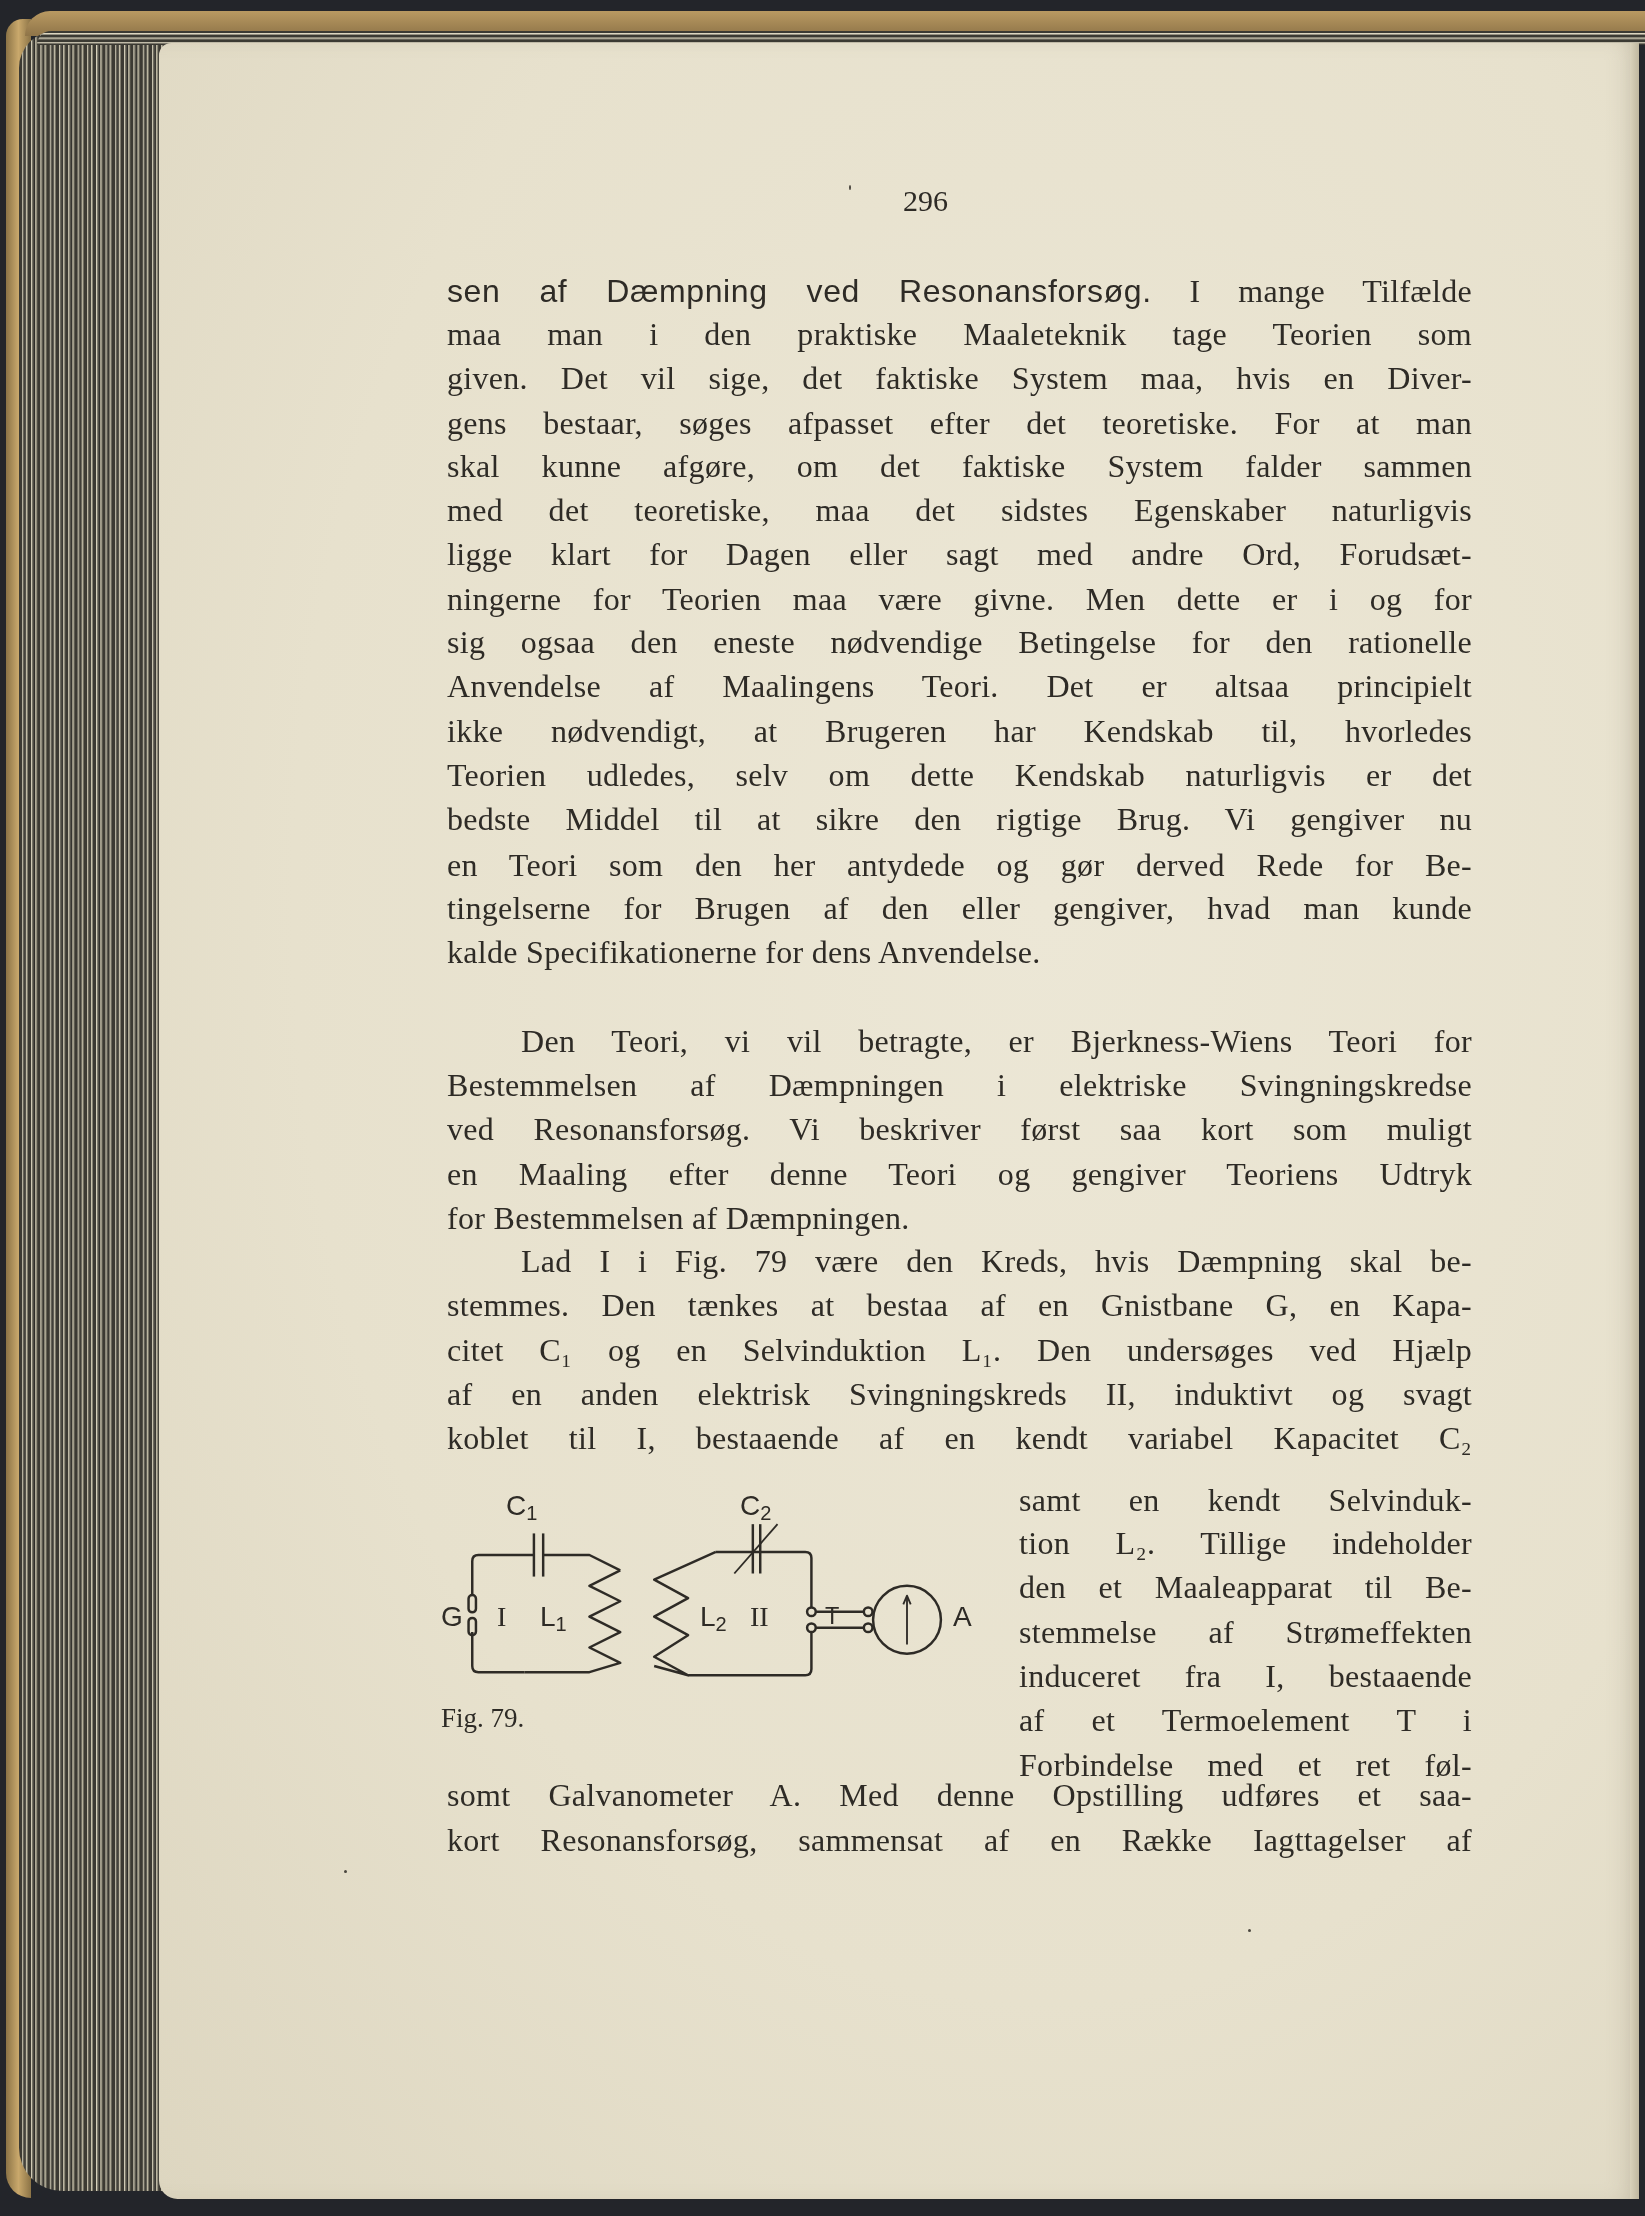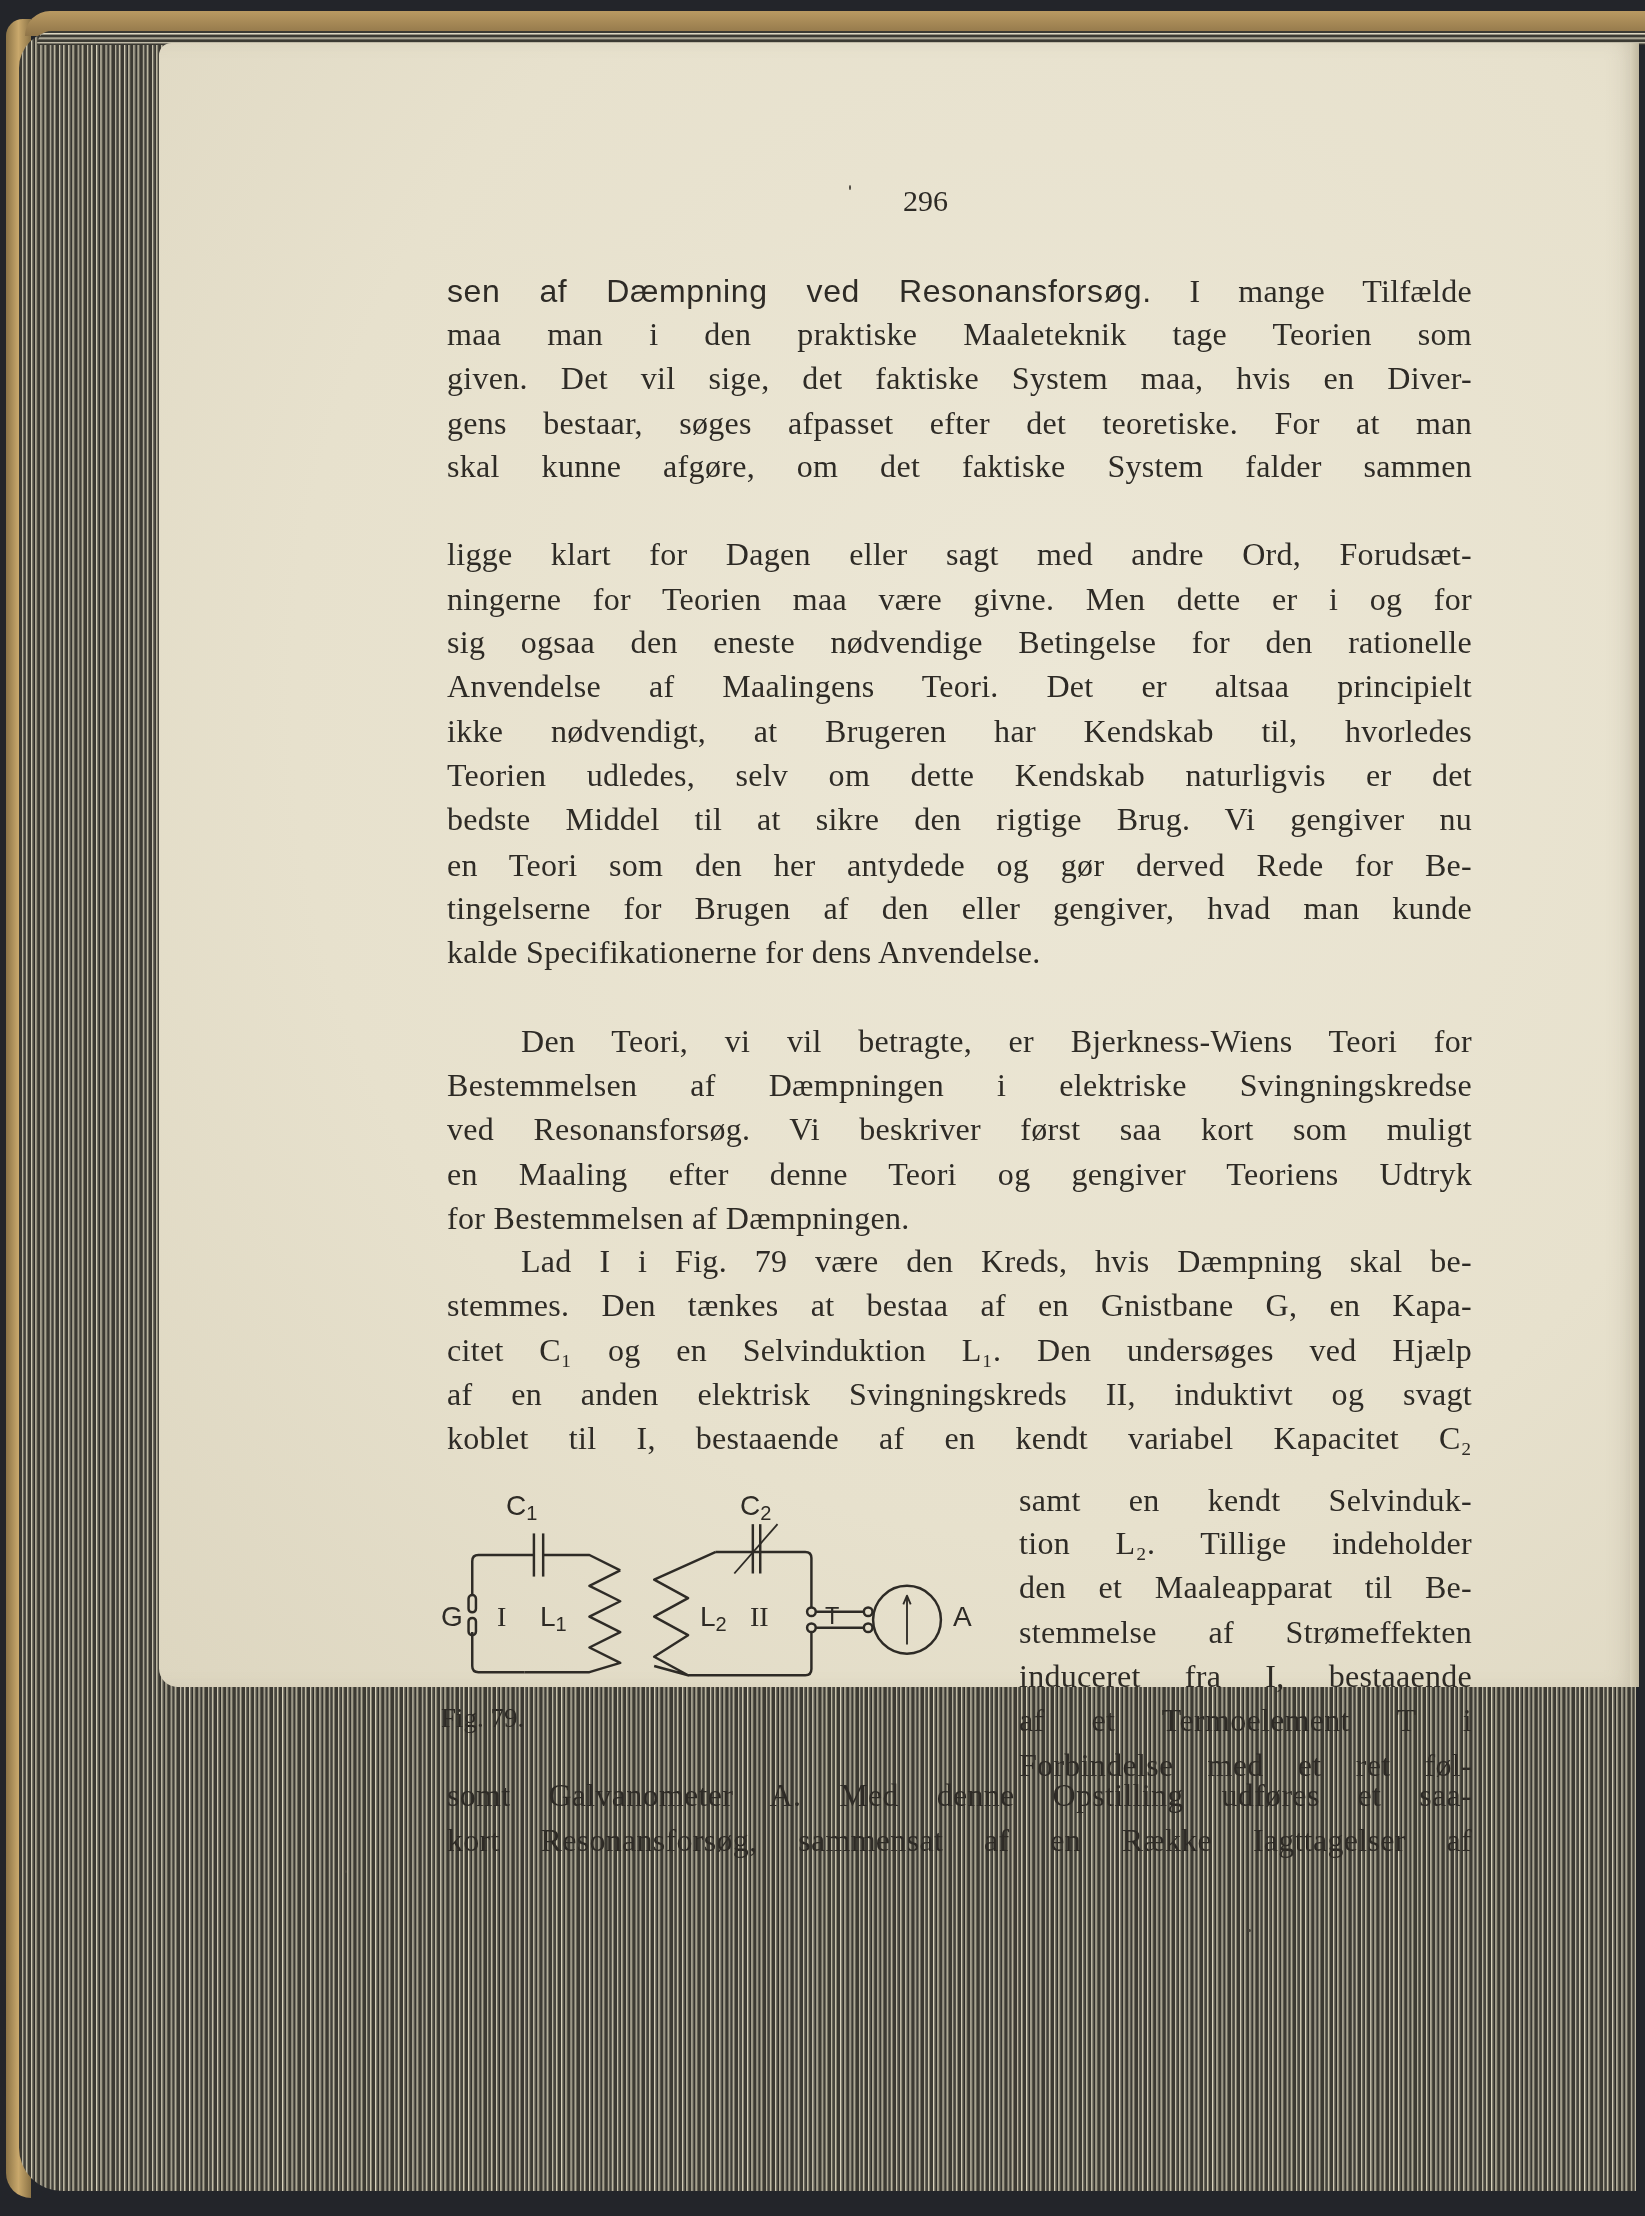--- a/index.html
+++ b/index.html
@@ -3,21 +3,21 @@
 <meta charset="utf-8">
 <style>
   html, body { margin:0; padding:0; }
   body { width:1645px; height:2216px; position:relative; overflow:hidden; background:#23252a; font-family:"Liberation Serif","DejaVu Serif",serif; }
   .cover-top { position:absolute; left:25px; top:11px; width:1621px; height:25px; background:linear-gradient(#b99a62,#8f7448); border-radius:25px 0 0 0; }
   .cover-left { position:absolute; left:6.2px; top:18.5px; width:25px; height:2179px; background:linear-gradient(90deg,#8b7346,#c9a86c,#8b7346); border-radius:25px 0 0 37px; }
   .page-stack { position:absolute; left:18.5px; top:31px; width:1617px; height:2160px; border-radius:37px 0 0 43px;
     background: repeating-linear-gradient(90deg,#3c3a33 0px,#3c3a33 2.5px,#d8d2bc 3.1px,#6d6a5e 4.3px,#2e2d29 6.2px,#c9c3ac 7.4px,#4a483f 9.3px);
   }
   .page-stack-top { position:absolute; left:37px; top:31px; width:1608px; height:13.6px; background:repeating-linear-gradient(180deg,#3b3a33 0,#3b3a33 1.9px,#dcd6c0 2.5px,#5e5b51 4.3px); border-radius:31px 0 0 0;}
-  .page { position:absolute; left:159px; top:43px; width:1480px; height:1644px; background:#e9e3d1;
+  .page { position:absolute; left:159px; top:43px; width:1480px; height:2156px; background:#e9e3d1;
     background-image: radial-gradient(ellipse at 60% 40%, #ece7d6 0%, #e7e1cd 60%, #ddd6c0 100%);
     border-radius:12.3px 0 0 18.5px; box-shadow: inset -18.5px 0 25px -12.3px rgba(120,110,90,.35); }
   .page-right-edge { position:absolute; right:0; top:0; width:8.6px; height:100%; background:linear-gradient(90deg,#d9d2bb,#bfb79f); }
   .line { position:absolute; left:288px; width:1025px; height:37px; font-size:32px; line-height:37px; color:#2e2b26; white-space:nowrap; text-align:justify; text-align-last:justify; letter-spacing:0.3px; }
   .line.short { text-align-last:left; }
   .line.indent { padding-left:74px; box-sizing:border-box; }
   .line.narrow { left:860px; width:453px;margin-top:16px; }
   .bold { font-family:"Liberation Sans","DejaVu Sans",sans-serif; font-weight:normal; letter-spacing:0.6px; }
   .pagenum { position:absolute; left:705px; top:141px; width:123px; text-align:center; font-size:30px; color:#2e2b26; }
   i sub, sub { font-size:20px; vertical-align:-5px; }
@@ -37,20 +37,21 @@
 <div class="page">
   <div class="page-right-edge"></div>
 
   <div class="pagenum">296</div>
 
   <div class="line" style="top:230px"><span class="bold">sen af Dæmpning ved Resonansforsøg.</span><span> I mange Tilfælde</span></div>
   <div class="line" style="top:273px">maa man i den praktiske Maaleteknik tage Teorien som</div>
   <div class="line" style="top:317px">given. Det vil sige, det faktiske System maa, hvis en Diver-</div>
   <div class="line" style="top:362px">gens bestaar, søges afpasset efter det teoretiske. For at man</div>
   <div class="line" style="top:405px">skal kunne afgøre, om det faktiske System falder sammen</div>
+  <div class="line" style="top:449px">med det teoretiske, maa det sidstes Egenskaber naturligvis</div>
   <div class="line" style="top:493px">ligge klart for Dagen eller sagt med andre Ord, Forudsæt-</div>
   <div class="line" style="top:538px">ningerne for Teorien maa være givne. Men dette er i og for</div>
   <div class="line" style="top:581px">sig ogsaa den eneste nødvendige Betingelse for den rationelle</div>
   <div class="line" style="top:625px">Anvendelse af Maalingens Teori. Det er altsaa principielt</div>
   <div class="line" style="top:670px">ikke nødvendigt, at Brugeren har Kendskab til, hvorledes</div>
   <div class="line" style="top:714px">Teorien udledes, selv om dette Kendskab naturligvis er det</div>
   <div class="line" style="top:758px">bedste Middel til at sikre den rigtige Brug. Vi gengiver nu</div>
   <div class="line" style="top:804px">en Teori som den her antydede og gør derved Rede for Be-</div>
   <div class="line" style="top:847px">tingelserne for Brugen af den eller gengiver, hvad man kunde</div>
   <div class="line short" style="top:891px">kalde Specifikationerne for dens Anvendelse.</div>

